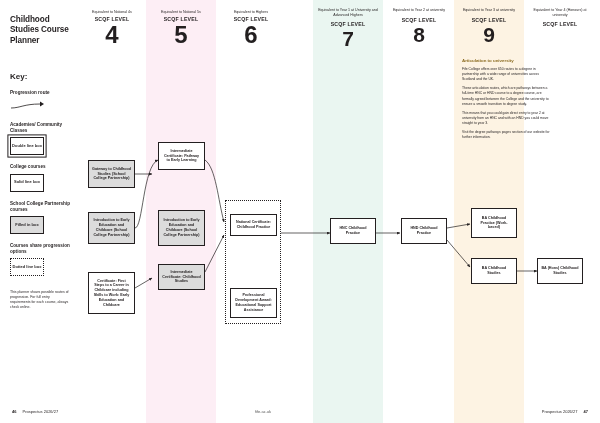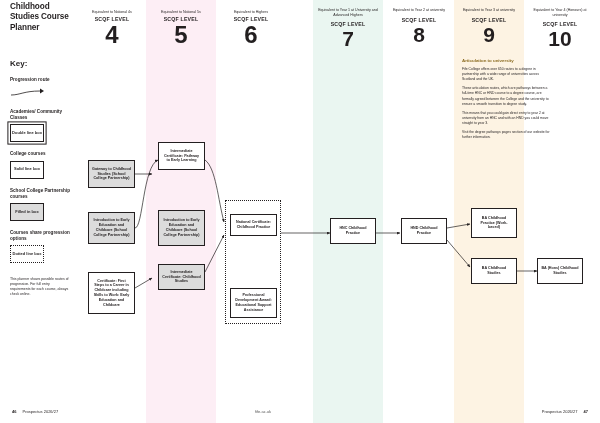--- a/index.html
+++ b/index.html
@@ -13,21 +13,21 @@
     overflow:hidden;
   }
   #page { position:absolute; inset:0; }
 
   
   .band { position:absolute; top:0; bottom:0; }
 
   
   #key-panel {
     position:absolute; left:0; top:0; width:78px; height:423px;
-    padding:2px 8px 0 10px;
+    padding:15px 8px 0 10px;
   }
   #doc-title {
     font-size:8.2px; font-weight:bold; line-height:1.25; letter-spacing:-0.1px;
     margin-bottom:26px;
   }
   #key-heading { font-size:8px; font-weight:bold; margin-bottom:9px; }
   .key-item { margin-bottom:9px; }
   .key-label { font-size:4.6px; font-weight:bold; line-height:1.35; margin-bottom:3px; }
   .key-swatch {
     width:34px; height:18px; display:flex; align-items:center; justify-content:center;
@@ -155,21 +155,20 @@
 
   <div class="col-head" style="left:458px; top:8px; width:62px;">
     <div class="col-eq">Equivalent to Year 3 at university</div>
     <div class="col-scqf" style="margin-top:4px;">SCQF LEVEL</div>
     <div class="col-num" style="font-size:21px;">9</div>
   </div>
 
   <div class="col-head" style="left:528px; top:8px; width:64px;">
     <div class="col-eq">Equivalent to Year 4 (Honours) at university</div>
     <div class="col-scqf" style="margin-top:4px;">SCQF LEVEL</div>
-    <div class="col-num" style="font-size:21px;">10</div>
   </div>
 
   <svg id="arrows" viewBox="0 0 600 423">
     <defs>
       <marker id="ah" markerWidth="5" markerHeight="5" refX="4.2" refY="2" orient="auto">
         <path d="M0 0 L4.5 2 L0 4 Z" fill="#231f20"></path>
       </marker>
     </defs>
 
     <path d="M135 174 L152 174" stroke="#231f20" stroke-width="0.7" fill="none" marker-end="url(#ah)"></path>

